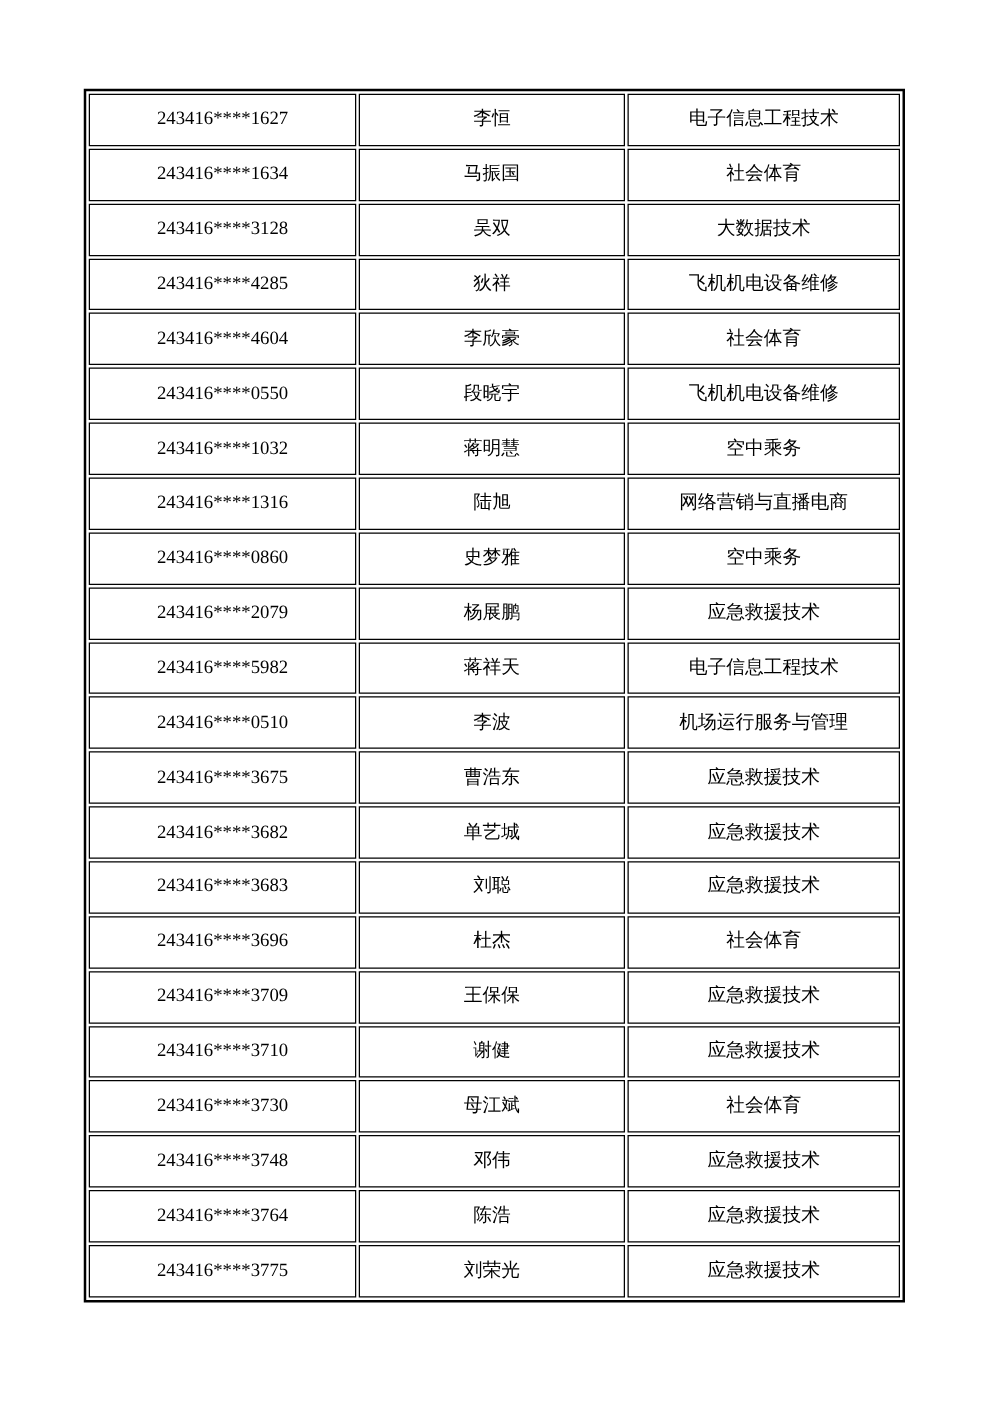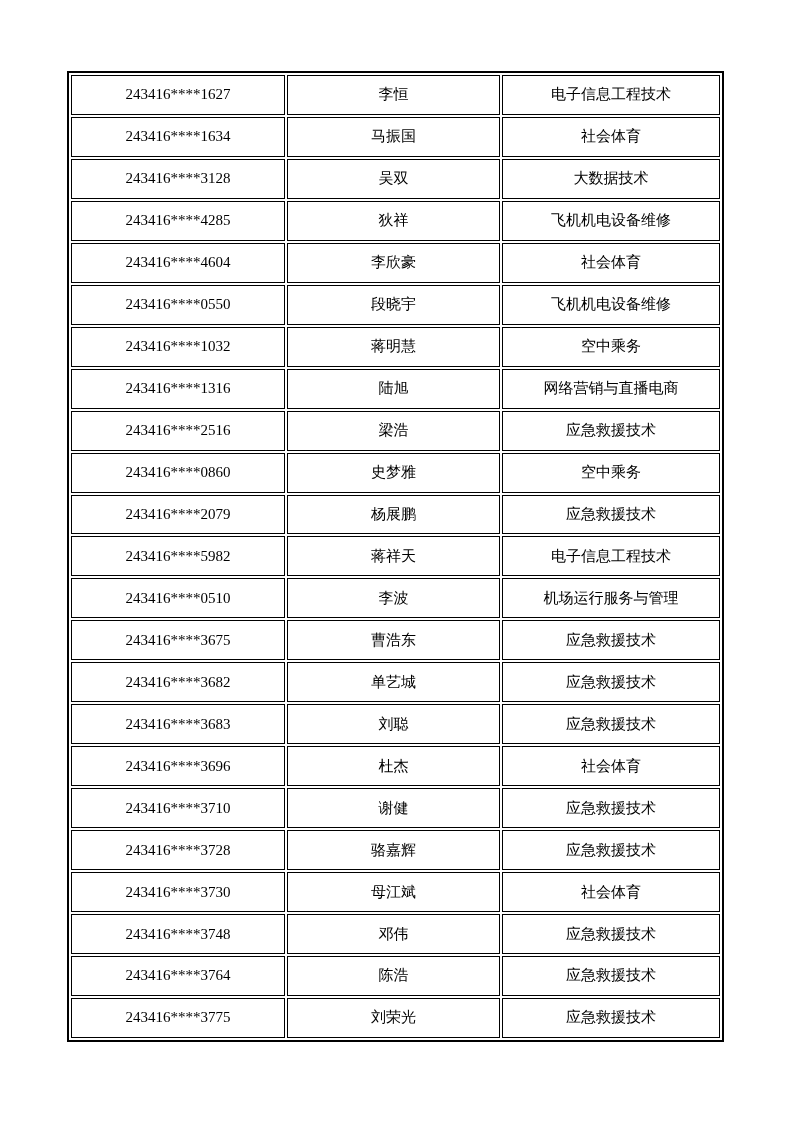--- a/index.html
+++ b/index.html
@@ -84,25 +84,20 @@
           <td>243416****1032</td>
           <td>蒋明慧</td>
           <td>空中乘务</td>
         </tr>
         <tr>
           <td>243416****1316</td>
           <td>陆旭</td>
           <td>网络营销与直播电商</td>
         </tr>
         <tr>
-          <td>243416****2516</td>
-          <td>梁浩</td>
-          <td>应急救援技术</td>
-        </tr>
-        <tr>
           <td>243416****0860</td>
           <td>史梦雅</td>
           <td>空中乘务</td>
         </tr>
         <tr>
           <td>243416****2079</td>
           <td>杨展鹏</td>
           <td>应急救援技术</td>
         </tr>
         <tr>
@@ -129,27 +124,27 @@
           <td>243416****3683</td>
           <td>刘聪</td>
           <td>应急救援技术</td>
         </tr>
         <tr>
           <td>243416****3696</td>
           <td>杜杰</td>
           <td>社会体育</td>
         </tr>
         <tr>
-          <td>243416****3710</td>
-          <td>谢健</td>
+          <td>243416****3709</td>
+          <td>王保保</td>
           <td>应急救援技术</td>
         </tr>
         <tr>
-          <td>243416****3728</td>
-          <td>骆嘉辉</td>
+          <td>243416****3710</td>
+          <td>谢健</td>
           <td>应急救援技术</td>
         </tr>
         <tr>
           <td>243416****3730</td>
           <td>母江斌</td>
           <td>社会体育</td>
         </tr>
         <tr>
           <td>243416****3748</td>
           <td>邓伟</td>

